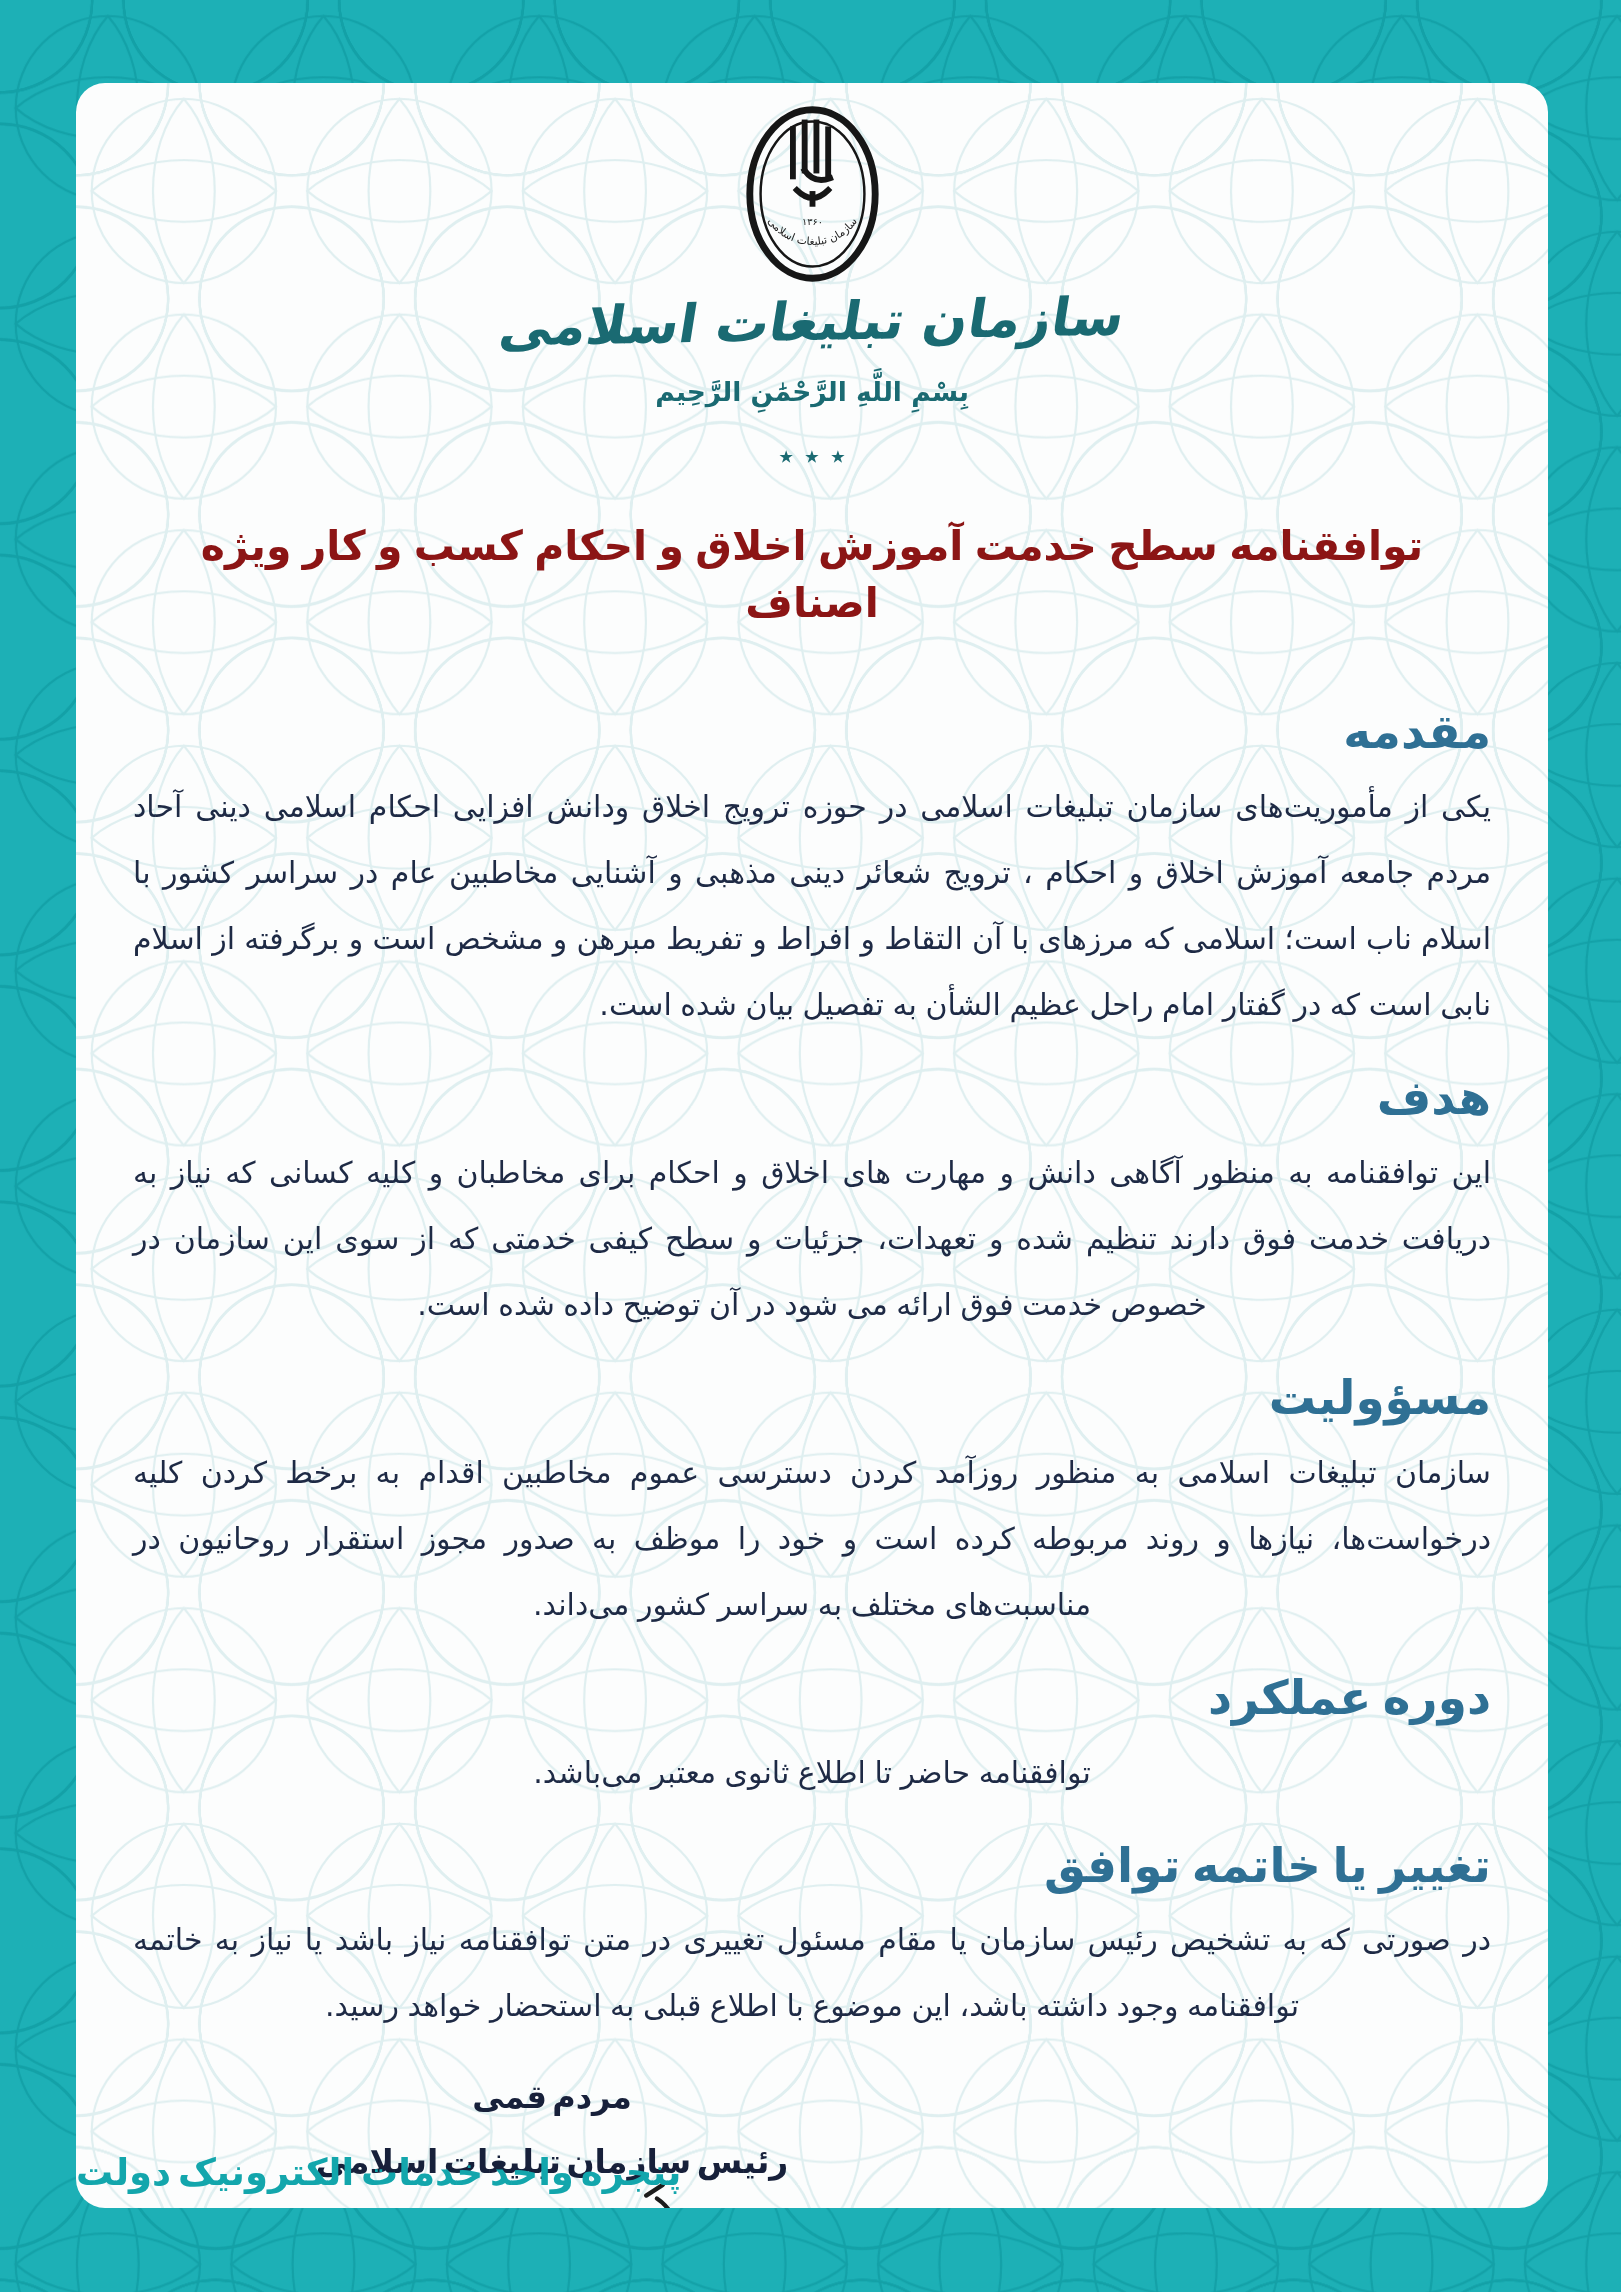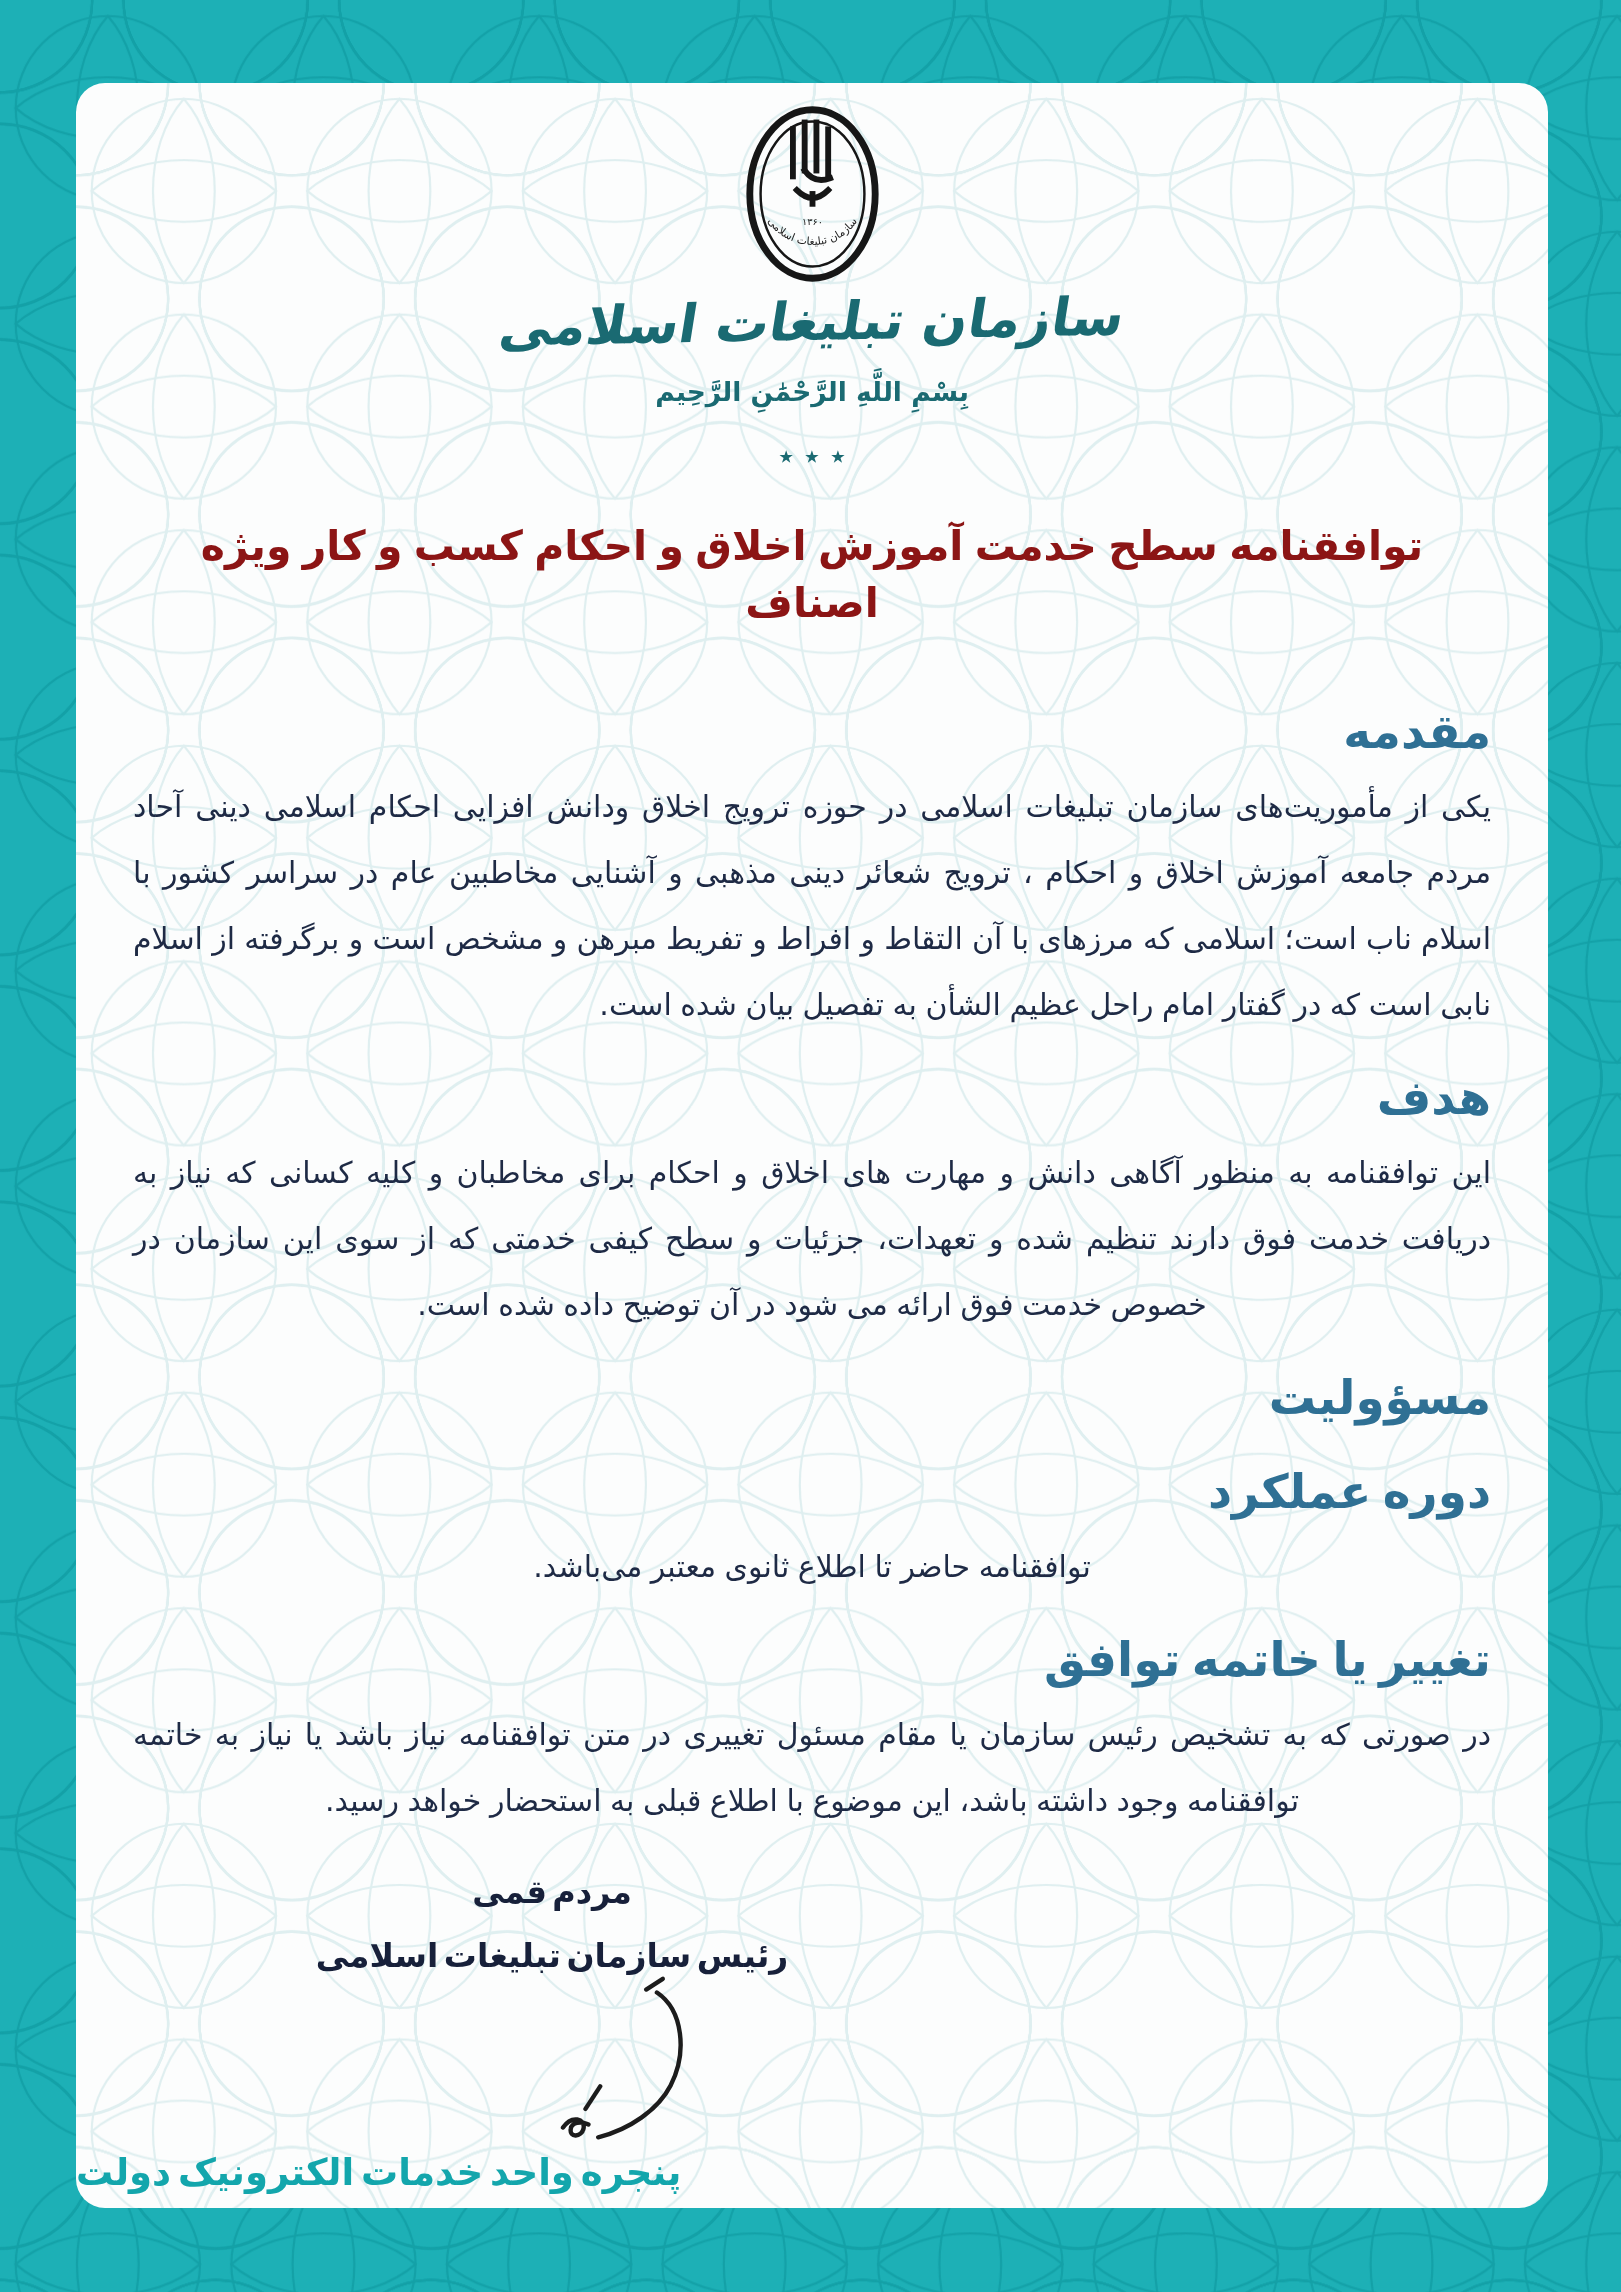--- a/index.html
+++ b/index.html
@@ -360,20 +360,21 @@
       <section class="sec">
         <h2>مقدمه</h2>
         <p class="last-right">یکی از مأموریت‌های سازمان تبلیغات اسلامی در حوزه ترویج اخلاق ودانش افزایی احکام اسلامی دینی آحاد مردم جامعه آموزش اخلاق و احکام ، ترویج شعائر دینی مذهبی و آشنایی مخاطبین عام در سراسر کشور با اسلام ناب است؛ اسلامی که مرزهای با آن التقاط و افراط و تفریط مبرهن و مشخص است و برگرفته از اسلام نابی است که در گفتار امام راحل عظیم الشأن به تفصیل بیان شده است.</p>
       </section>
       <section class="sec">
         <h2>هدف</h2>
         <p>این توافقنامه به منظور آگاهی دانش و مهارت های اخلاق و احکام برای مخاطبان و کلیه کسانی که نیاز به دریافت خدمت فوق دارند تنظیم شده و تعهدات، جزئیات و سطح کیفی خدمتی که از سوی این سازمان در خصوص خدمت فوق ارائه می شود در آن توضیح داده شده است.</p>
       </section>
       <section class="sec">
         <h2>مسؤولیت</h2>
+        <p>سازمان تبلیغات اسلامی به منظور روزآمد کردن دسترسی عموم مخاطبین اقدام به برخط کردن کلیه درخواست‌ها، نیازها و روند مربوطه کرده است و خود را موظف به صدور مجوز استقرار روحانیون در مناسبت‌های مختلف به سراسر کشور می‌داند.</p>
       </section>
       <section class="sec">
         <h2>دوره عملکرد</h2>
         <p>توافقنامه حاضر تا اطلاع ثانوی معتبر می‌باشد.</p>
       </section>
       <section class="sec">
         <h2>تغییر یا خاتمه توافق</h2>
         <p>در صورتی که به تشخیص رئیس سازمان یا مقام مسئول تغییری در متن توافقنامه نیاز باشد یا نیاز به خاتمه توافقنامه وجود داشته باشد، این موضوع با اطلاع قبلی به استحضار خواهد رسید.</p>
       </section>
     </div>

